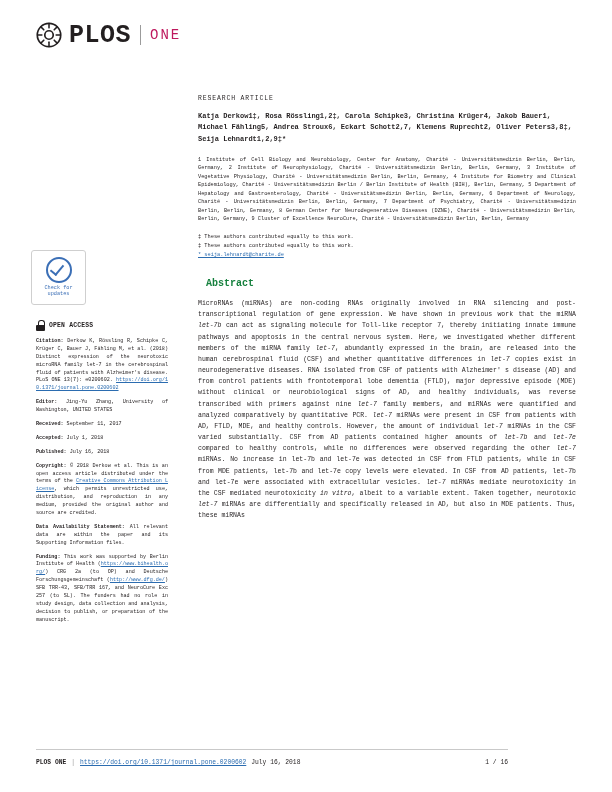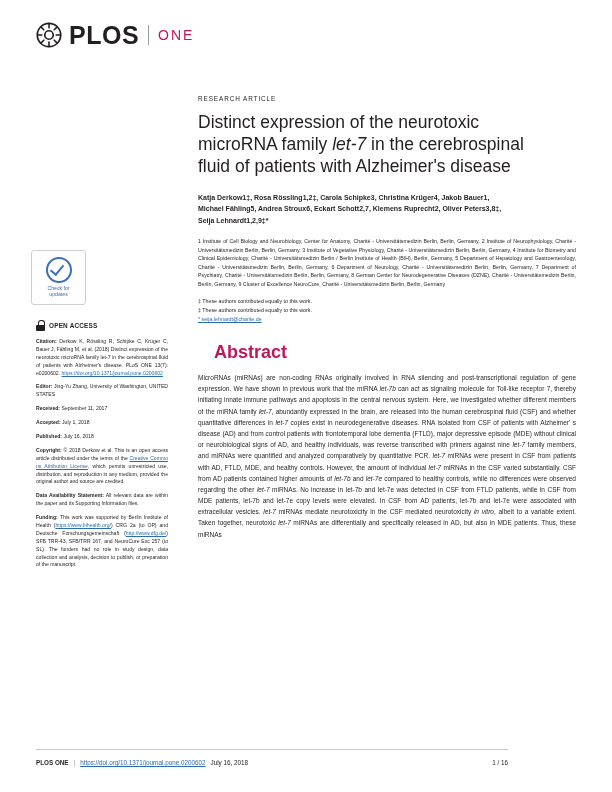--- a/index.html
+++ b/index.html
@@ -13,20 +13,21 @@
     font-family: "Liberation Sans", sans-serif;
     color: #231f20;
     position: relative;
     overflow: hidden;
   }
   .page {
     position: relative;
     width: 544px;
     height: 792px;
     box-sizing: border-box;
+    font-family: Liberation Mono, monospace;
   }
 
   
   .logo {
     position: absolute;
     left: 36px;
     top: 22px;
     display: flex;
     align-items: center;
     gap: 7px;
@@ -200,24 +201,24 @@
     font-size: 5.3px;
     line-height: 1.7;
     color: #231f20;
     margin-bottom: 18px;
   }
   .notes .mail {
     color: #2b6cb0;
     text-decoration: underline;
   }
   .abstract-h {
-    font-size: 18px;
-    font-weight: bold;
-    color: #be185d;
-    margin: 0 0 9px 16px;
+    font-size: 10px;
+    font-weight: bold;
+    color: #15803d;
+    margin: 0 0 9px 8px;
   }
   .abstract-body {
     font-size: 6.5px;
     line-height: 1.72;
     text-align: justify;
     color: #231f20;
   }
   .abstract-body .ital {
     font-style: italic;
   }
@@ -334,25 +335,20 @@
     <p>
       <span class="lbl">Funding:</span><span> This work was supported by Berlin Institute of Health (</span><a class="lnk" href="#">https://www.bihealth.org/</a><span>) CRG 2a (to OP) and Deutsche Forschungsgemeinschaft (</span><a class="lnk" href="#">http://www.dfg.de/</a><span>) SFB TRR-43, SFB/TRR 167, and NeuroCure Exc 257 (to SL). The funders had no role in study design, data collection and analysis, decision to publish, or preparation of the manuscript.</span>
     </p>
 
   </div>
 
   <div class="right-col">
 
     <div class="article-type">RESEARCH ARTICLE</div>
 
-    <h1 class="title">
-      <span>Distinct expression of the neurotoxic</span><br>
-      <span>microRNA family </span><span class="ital">let-7</span><span> in the cerebrospinal</span><br>
-      <span>fluid of patients with Alzheimer's disease</span>
-    </h1>
 
     <div class="authors">
       <div>Katja Derkow1‡, Rosa Rössling1,2‡, Carola Schipke3, Christina Krüger4, Jakob Bauer1,</div>
       <div>Michael Fähling5, Andrea Stroux6, Eckart Schott2,7, Klemens Ruprecht2, Oliver Peters3,8‡,</div>
       <div>Seija Lehnardt1,2,9‡*</div>
     </div>
 
     <div class="affils">1 Institute of Cell Biology and Neurobiology, Center for Anatomy, Charité - Universitätsmedizin Berlin, Berlin, Germany, 2 Institute of Neurophysiology, Charité - Universitätsmedizin Berlin, Berlin, Germany, 3 Institute of Vegetative Physiology, Charité - Universitätsmedizin Berlin, Berlin, Germany, 4 Institute for Biometry and Clinical Epidemiology, Charité - Universitätsmedizin Berlin / Berlin Institute of Health (BIH), Berlin, Germany, 5 Department of Hepatology and Gastroenterology, Charité - Universitätsmedizin Berlin, Berlin, Germany, 6 Department of Neurology, Charité - Universitätsmedizin Berlin, Berlin, Germany, 7 Department of Psychiatry, Charité - Universitätsmedizin Berlin, Berlin, Germany, 8 German Center for Neurodegenerative Diseases (DZNE), Charité - Universitätsmedizin Berlin, Berlin, Germany, 9 Cluster of Excellence NeuroCure, Charité - Universitätsmedizin Berlin, Berlin, Germany</div>
 
     <div class="notes">

